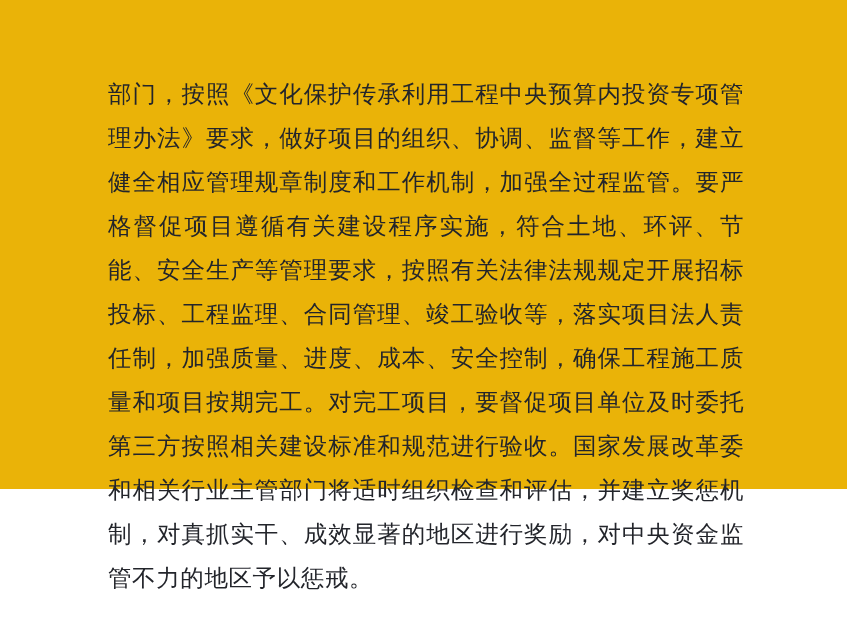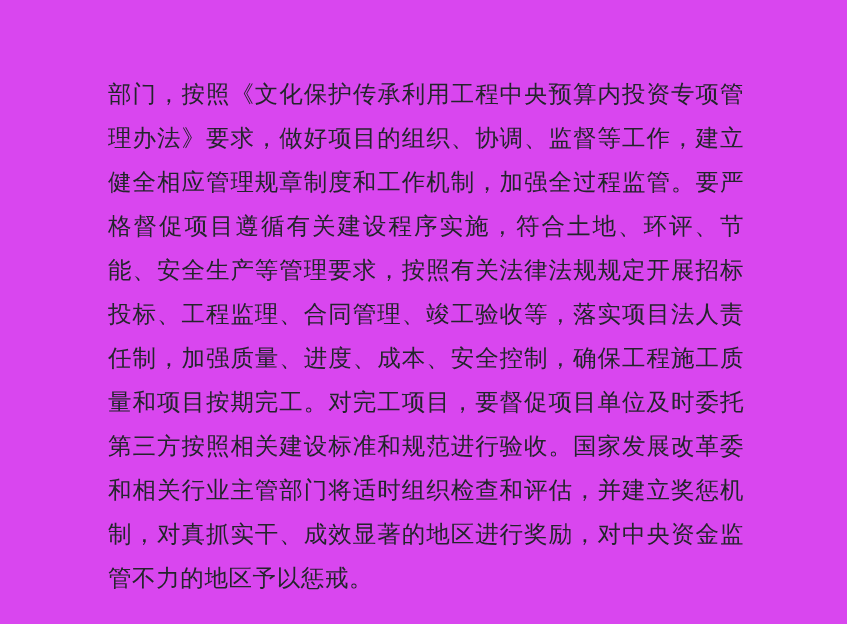--- a/index.html
+++ b/index.html
@@ -9,22 +9,22 @@
   body {
     width: 847px;
     height: 624px;
     background: #ffffff;
     font-family: "Liberation Serif", "DejaVu Serif", serif;
     overflow: hidden;
   }
   .page {
     position: relative;
     width: 847px;
-    height: 624px;
-    background: #d946ef;
+    height: 489px;
+    background: #eab308;
     box-sizing: border-box;
   }
   .body-text {
     position: absolute;
     left: 108px;
     top: 72px;
     width: 636px;
     font-size: 23.5px;
     line-height: 44px;
     color: #23252b;

